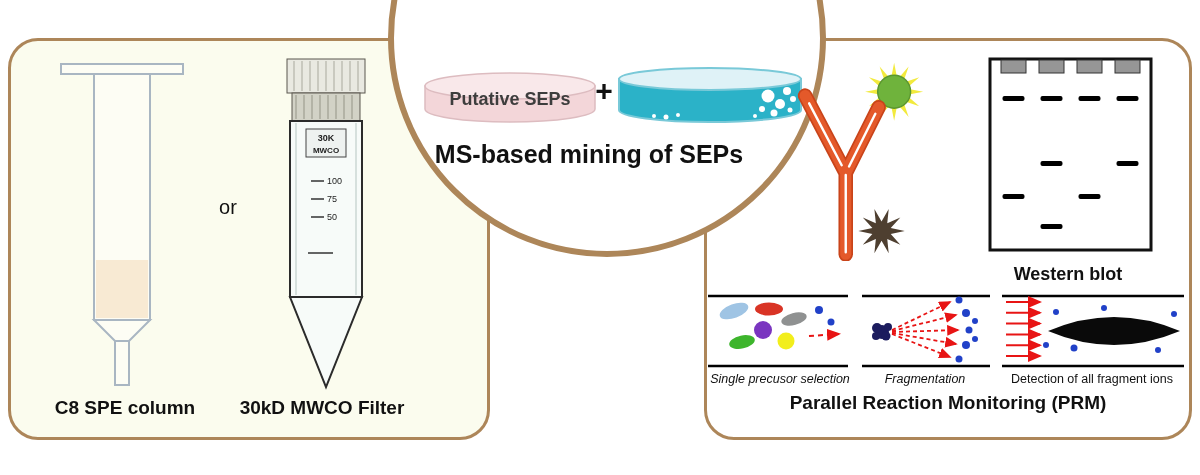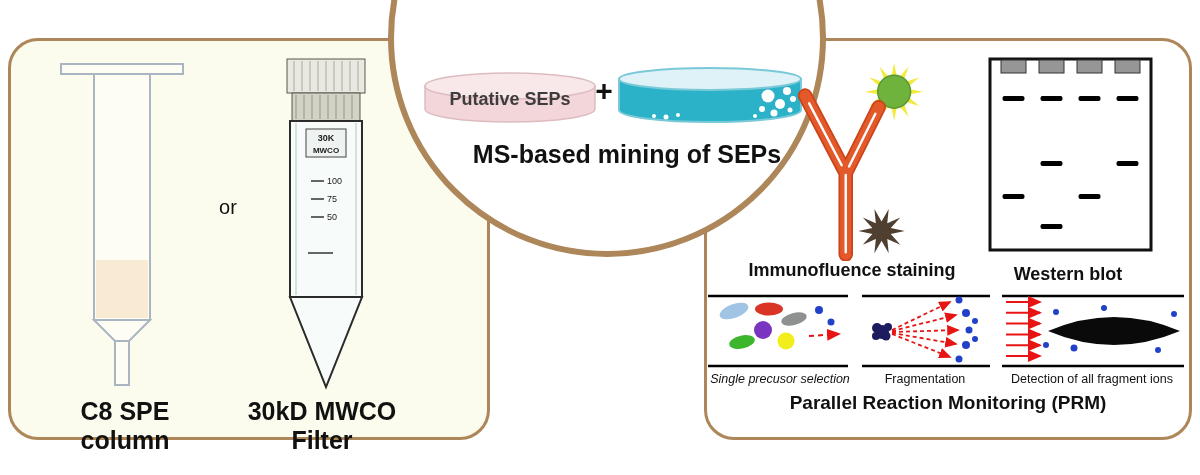--- a/index.html
+++ b/index.html
@@ -12,32 +12,32 @@
     position:absolute;box-sizing:border-box;border:3px solid #ad8659;border-radius:30px;z-index:1;
   }
   #left-panel{left:8px;top:38px;width:482px;height:402px;background:#fbfcee;}
   #right-panel{left:704px;top:38px;width:488px;height:402px;background:#ffffff;}
   #big-circle{
     position:absolute;left:388px;top:-181px;width:438px;height:438px;box-sizing:border-box;
     border:6px solid #ad8659;border-radius:50%;background:#ffffff;z-index:2;
   }
   .content{z-index:3;}
   .lbl{position:absolute;text-align:center;z-index:3;}
-  .bold19{font-weight:bold;font-size:25px;}
+  .bold19{font-weight:bold;font-size:19px;}
   .bold18{font-weight:bold;font-size:18px;}
   #or-label{left:200px;top:196px;width:56px;font-weight:normal;font-size:20px;}
   #c8-label{left:35px;top:397px;width:180px;}
   #mwco-label{left:222px;top:397px;width:200px;}
   #plus-sign{left:590px;top:74px;width:28px;font-weight:bold;font-size:30px;}
-  #ms-title{left:410px;top:140px;width:434px;font-weight:bold;font-size:25px;}
+  #ms-title{left:372px;top:140px;width:434px;font-weight:bold;font-size:25px;}
   #if-label{left:726px;top:260px;width:252px;}
   #wb-label{left:984px;top:264px;width:168px;}
   .step-lbl{top:372px;font-size:12.5px;}
   #step1{left:698px;width:164px;font-style:italic;}
-  #step2{left:858px;width:134px;}
+  #step2{left:858px;width:134px;font-style:italic;}
   #step3{left:994px;width:196px;}
   #prm-title{left:704px;top:392px;width:488px;font-weight:bold;font-size:19px;}
   svg{display:block;}
 </style>
 </head>
 <body>
 
 <div id="canvas">
 
   <div id="left-panel" class="panel"></div>
@@ -135,21 +135,20 @@
       <rect x="90.5" y="39" width="22" height="5" rx="2"></rect>
       <rect x="128.5" y="39" width="22" height="5" rx="2"></rect>
       <rect x="52.5" y="104" width="22" height="5" rx="2"></rect>
       <rect x="128.5" y="104" width="22" height="5" rx="2"></rect>
       <rect x="14.5" y="137" width="22" height="5" rx="2"></rect>
       <rect x="90.5" y="137" width="22" height="5" rx="2"></rect>
       <rect x="52.5" y="167" width="22" height="5" rx="2"></rect>
     </g>
   </svg>
 
-  <div id="if-label" class="lbl bold18">Immunofluence staining</div>
   <div id="wb-label" class="lbl bold18">Western blot</div>
 
   <svg class="abs content" style="left:706px;top:290px;" width="480" height="82" viewBox="0 0 480 82">
     <defs>
       <marker id="mRed" markerWidth="8" markerHeight="8" refX="6" refY="3" orient="auto">
         <path d="M0,0 L7,3 L0,6 Z" fill="#e81414"></path>
       </marker>
     </defs>
     <g stroke="#000" stroke-width="2.5">
       <path d="M2,6 H142 M2,76 H142" fill="none"></path>

